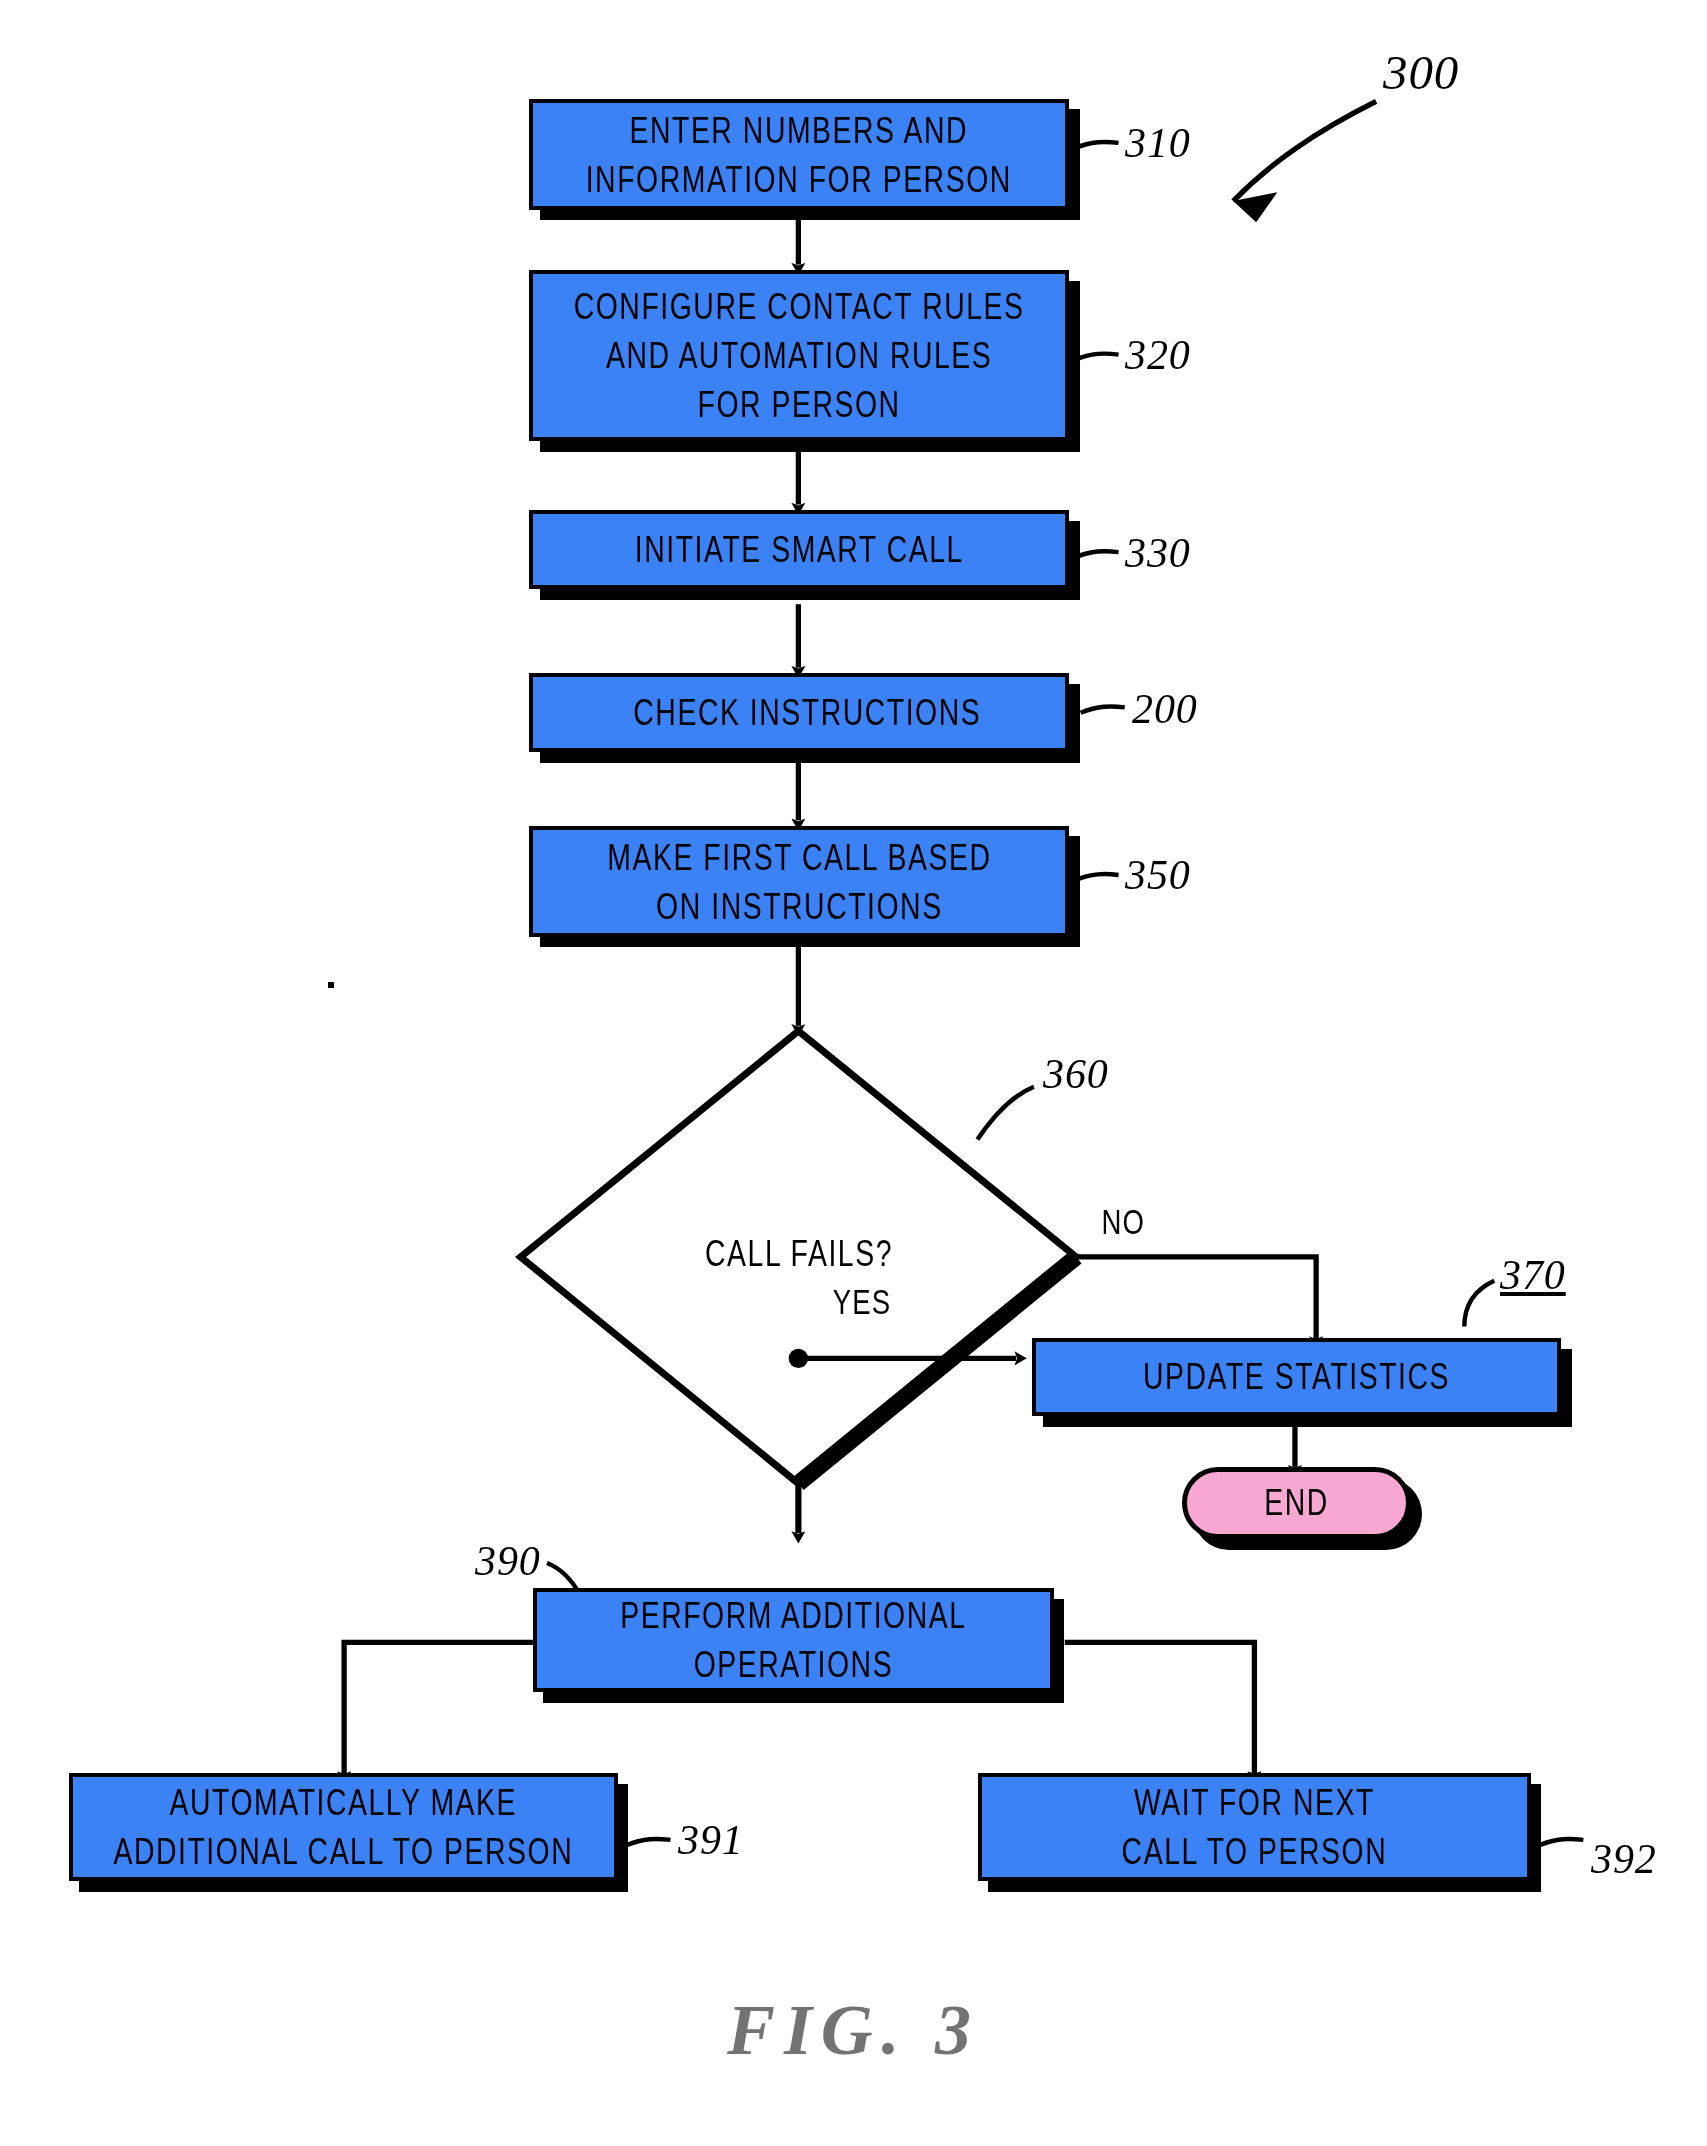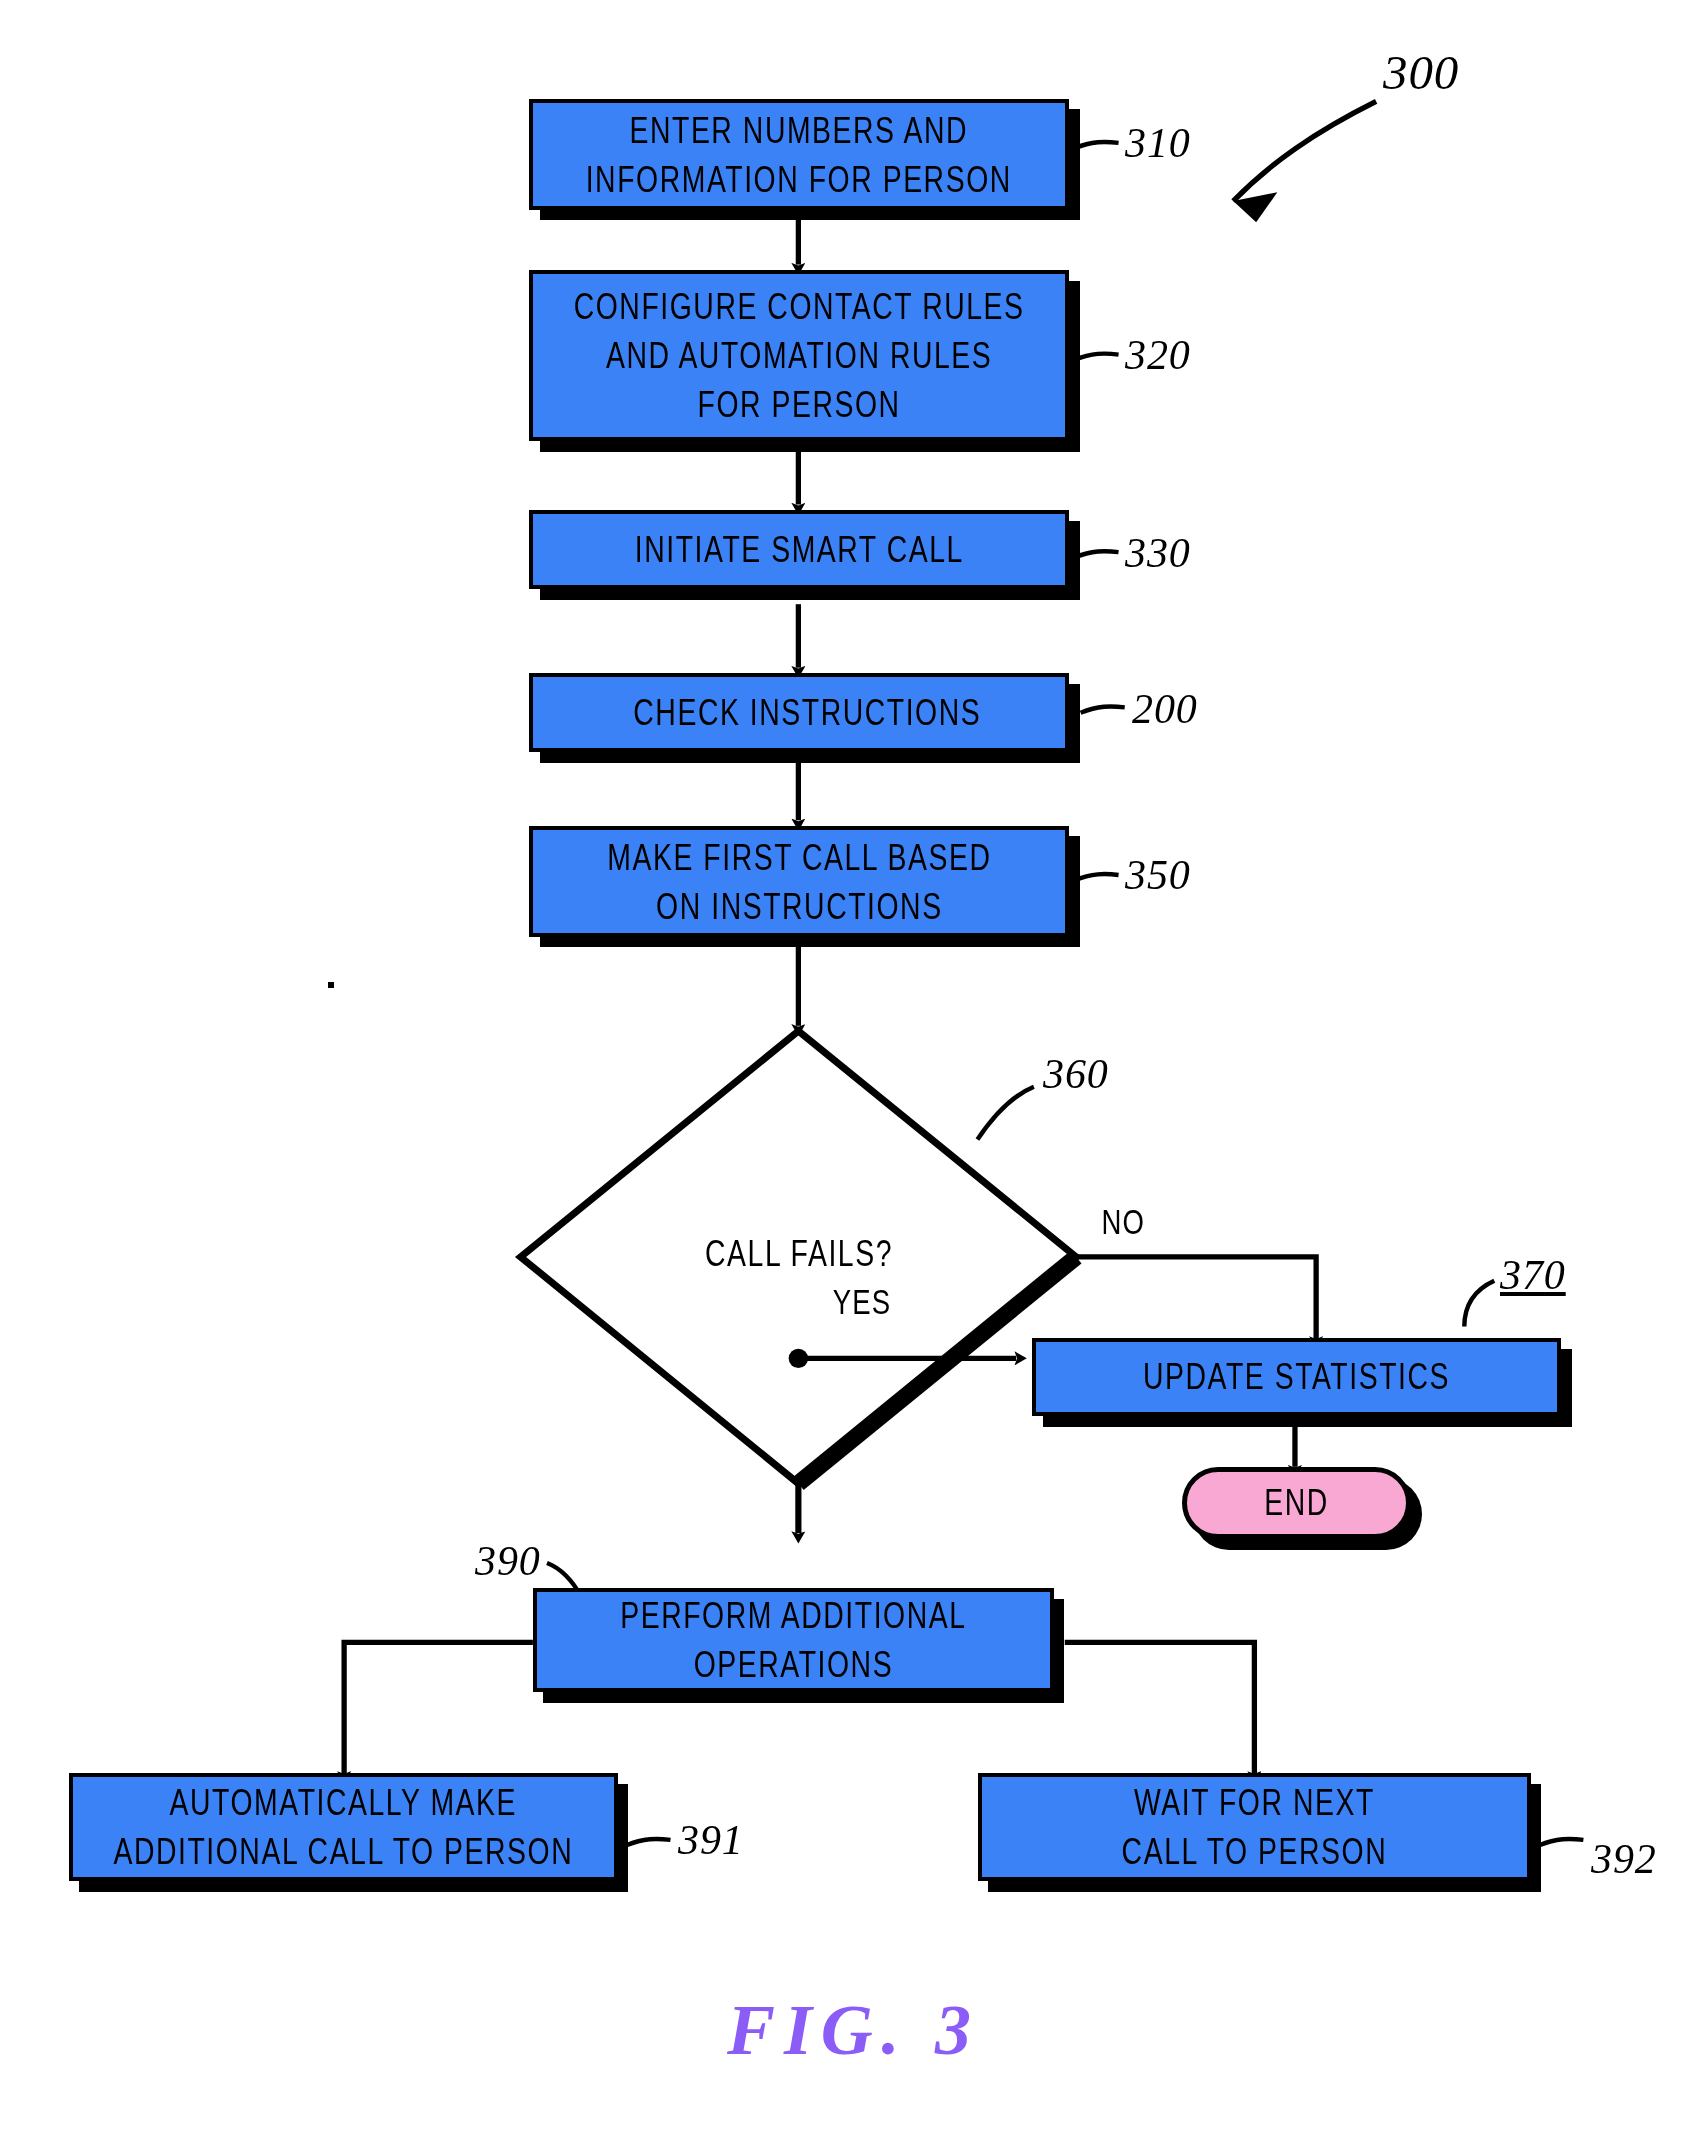--- a/index.html
+++ b/index.html
@@ -112,21 +112,21 @@
     position: absolute;
     left: 0;
     right: 0;
     top: 1989px;
     text-align: center;
     font-family: "Liberation Serif", serif;
     font-style: italic;
     font-weight: 700;
     font-size: 72px;
     letter-spacing: 8.8px;
-    color: #8b5cf6;
+    color: #737373;
     z-index: 4;
   }
   .stray-dot {
     position: absolute;
     width: 6.2px;
     height: 6.2px;
     background: #000000;
     z-index: 1;
   }
 </style>

